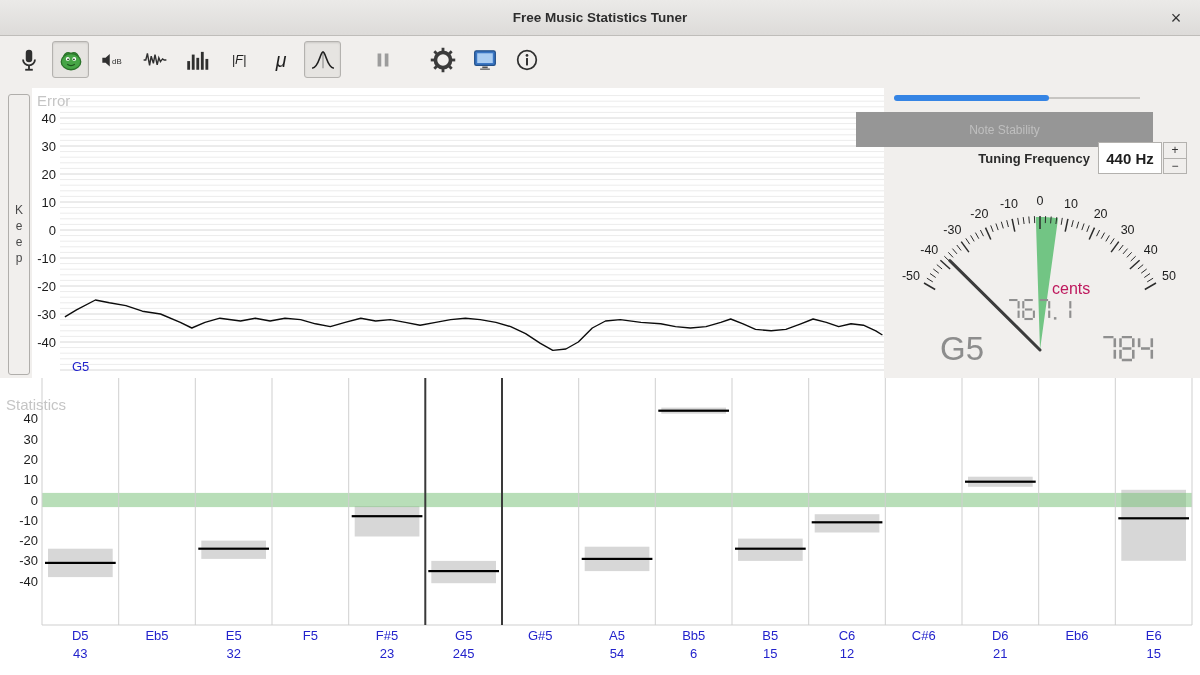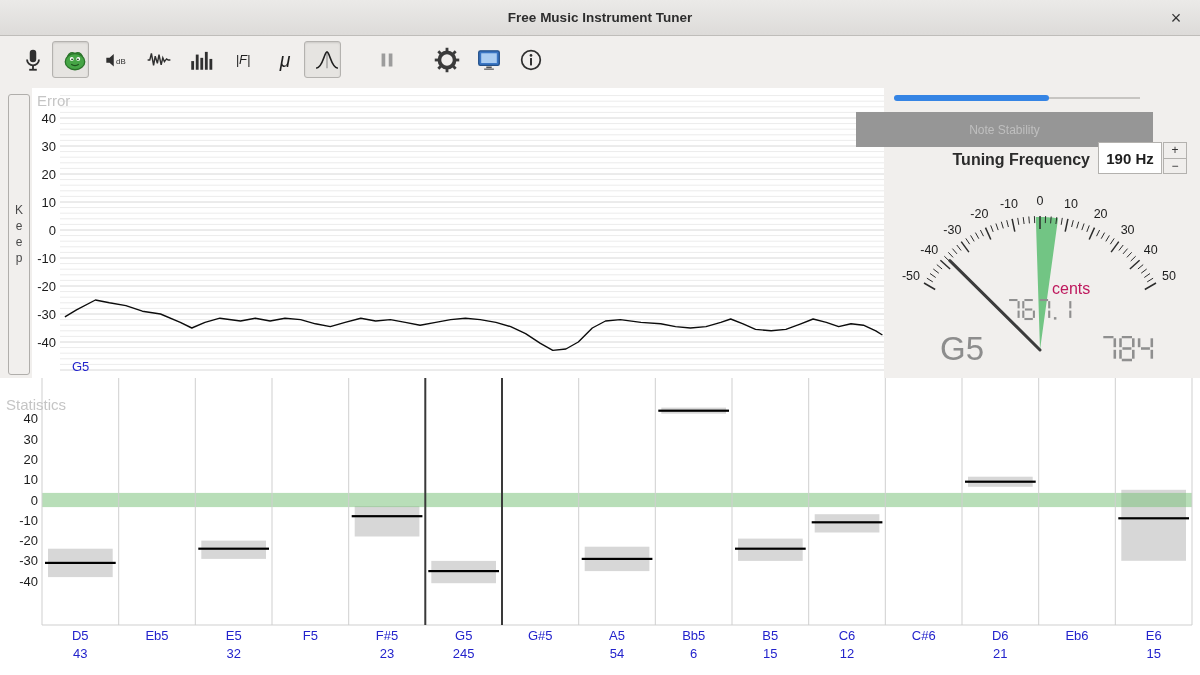--- a/index.html
+++ b/index.html
@@ -10,21 +10,21 @@
   .titlebar{position:absolute;left:0;top:0;width:1200px;height:36px;
     background:linear-gradient(#ebeae8,#dddbd9);border-bottom:1px solid #bfbdba;
     display:flex;align-items:center;justify-content:center}
   .title{font-weight:bold;font-size:13.5px;color:#2d2d2d}
   .close{position:absolute;right:12px;top:6px;width:24px;height:24px;display:flex;
     align-items:center;justify-content:center;font-size:18px;color:#333;cursor:pointer;border:none;background:transparent}
 
   .toolbar{position:absolute;left:0;top:37px;width:1200px;height:45px;
     display:flex;align-items:center;padding-left:10px;gap:5px}
   .tb{width:37px;height:37px;border:1px solid transparent;border-radius:3px;
-    background:transparent;display:flex;align-items:center;justify-content:flex-end;cursor:pointer}
+    background:transparent;display:flex;align-items:center;justify-content:center;cursor:pointer}
   .tb.active{border-color:#b4b2af;background:#e6e4e1;box-shadow:inset 0 1px 2px rgba(0,0,0,.12)}
   .tbicon{display:flex;align-items:center;justify-content:center}
   .tbicon svg{width:26px;height:26px}
 
   .keep{position:absolute;left:8px;top:94px;width:22px;height:281px;border:1px solid #b0aeab;
     border-radius:3px;display:flex;align-items:center;justify-content:center;color:#4a4a4a;
     font-size:12px;cursor:pointer;background:#f1efed}
   .keep span{writing-mode:vertical-rl;text-orientation:upright;letter-spacing:2px}
 
   .chartsvg{position:absolute;background:#fff;display:block}
@@ -35,40 +35,40 @@
   #stats-title{left:6px;top:396px}
 
   .progress{position:absolute;left:894px;top:95px;width:246px;height:6px}
   .progress .track{position:absolute;left:0;top:2px;width:100%;height:2px;background:#c7c5c2}
   .progress .fill{position:absolute;left:0;top:0;height:6px;background:#3584e4;border-radius:3px}
 
   .stability{position:absolute;left:856px;top:112px;width:297px;height:35px;background:#969696;
     display:flex;align-items:center;justify-content:center;font-size:12px;color:#bfbfbf}
 
   .tuninglabel{position:absolute;left:905px;top:151px;width:185px;text-align:right;
-    font-size:16px;font-weight:bold;color:#2b2b2b}
+    font-size:13px;font-weight:bold;color:#2b2b2b}
   .freqbox{position:absolute;left:1098px;top:142px;width:64px;height:32px;background:#fff;
     border:1px solid #b3b1ae;display:flex;align-items:center;justify-content:center;
     font-size:15px;font-weight:bold;color:#1e1e1e}
   .spin{position:absolute;left:1163px;top:142px;width:24px;height:32px;display:flex;flex-direction:column}
   .spin button{flex:1;font-size:12px;line-height:1;border:1px solid #b3b1ae;background:#f0eeec;
     color:#333;cursor:pointer;padding:0}
   .spin button:first-child{border-bottom:none}
 
   #gauge{position:absolute;left:888px;top:186px}
   .cents{position:absolute;left:1052px;top:280px;font-size:16px;color:#be185d}
   #lcd-freq{position:absolute;left:1006px;top:299px}
   #lcd-target{position:absolute;left:1100px;top:336px}
   .bignote{position:absolute;left:940px;top:330px;font-size:33px;color:#8d8d8d}
 </style>
 </head>
 <body>
 
 <div class="titlebar">
-  <div class="title">Free Music Instrument Tuner</div>
+  <div class="title">Free Music Statistics Tuner</div>
   <button class="close">×</button>
 </div>
 
 <div class="toolbar">
     <button class="tb">
       <span class="tbicon">
         <svg viewBox="0 0 24 24">
           <rect x="9" y="2.5" width="6" height="11.5" rx="3" fill="#2f2f2f"></rect>
           <path d="M6.5 11.5a5.5 5.5 0 0 0 11 0" fill="none" stroke="#2f2f2f" stroke-width="1.7"></path>
           <line x1="12" y1="17.5" x2="12" y2="20.5" stroke="#2f2f2f" stroke-width="1.7"></line>
@@ -258,21 +258,21 @@
 <div class="progress">
   <div class="track"></div>
   <div class="fill" style="width: 63%;"></div>
 </div>
 
 <div class="stability">
   <span>Note Stability</span>
 </div>
 
 <div class="tuninglabel">Tuning Frequency</div>
-<div class="freqbox">190 Hz</div>
+<div class="freqbox">440 Hz</div>
 <div class="spin">
   <button>+</button>
   <button>−</button>
 </div>
 
 <svg id="gauge" width="304" height="170">
     <polygon points="152.0,164.0 147.8,31.1 149.2,31.0 150.6,31.0 152.0,31.0 153.4,31.0 154.8,31.0 156.2,31.1 157.6,31.1 159.0,31.2 160.4,31.3 161.7,31.4 163.1,31.5 164.5,31.6 165.9,31.7 167.3,31.9 168.7,32.0 170.1,32.2" fill="#72c584"></polygon>
     <line x1="47.2" y1="103.5" x2="36.0" y2="97.0" stroke="#2c2c2c" stroke-width="1.5"></line>
     <line x1="44.8" y1="95.9" x2="38.9" y2="92.2" stroke="#2c2c2c" stroke-width="1"></line>
     <line x1="47.7" y1="91.5" x2="42.0" y2="87.5" stroke="#2c2c2c" stroke-width="1"></line>

